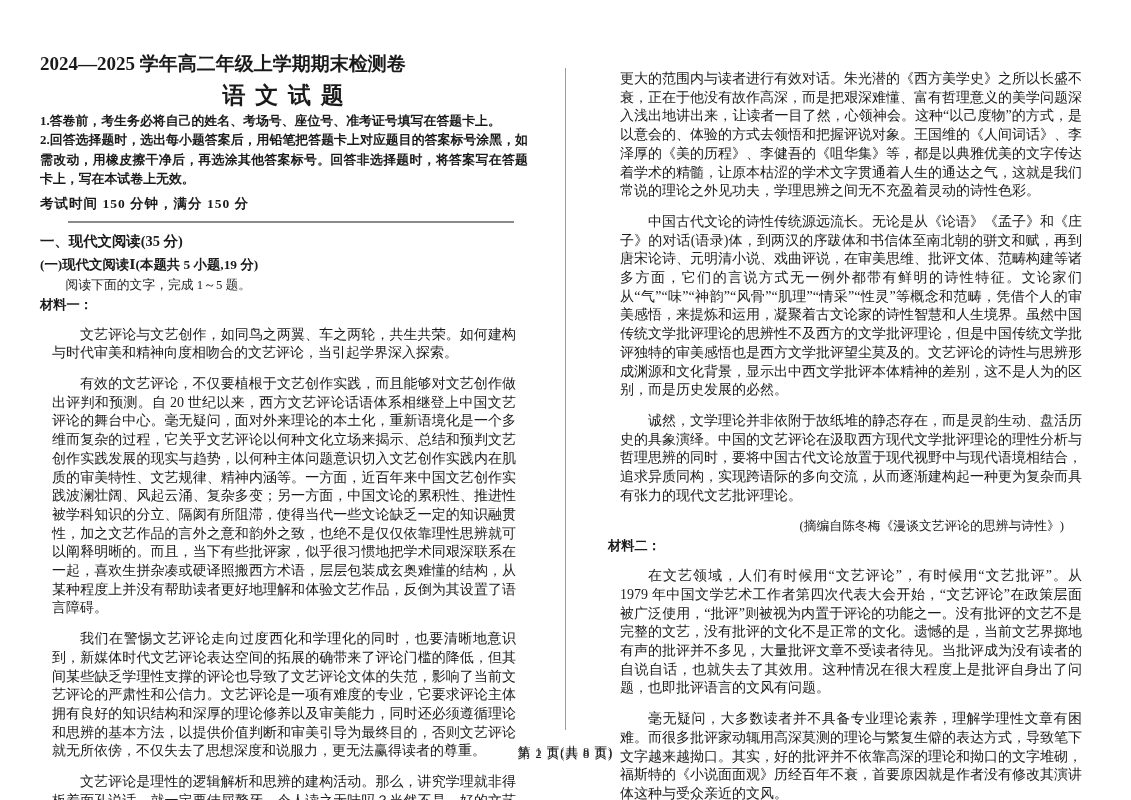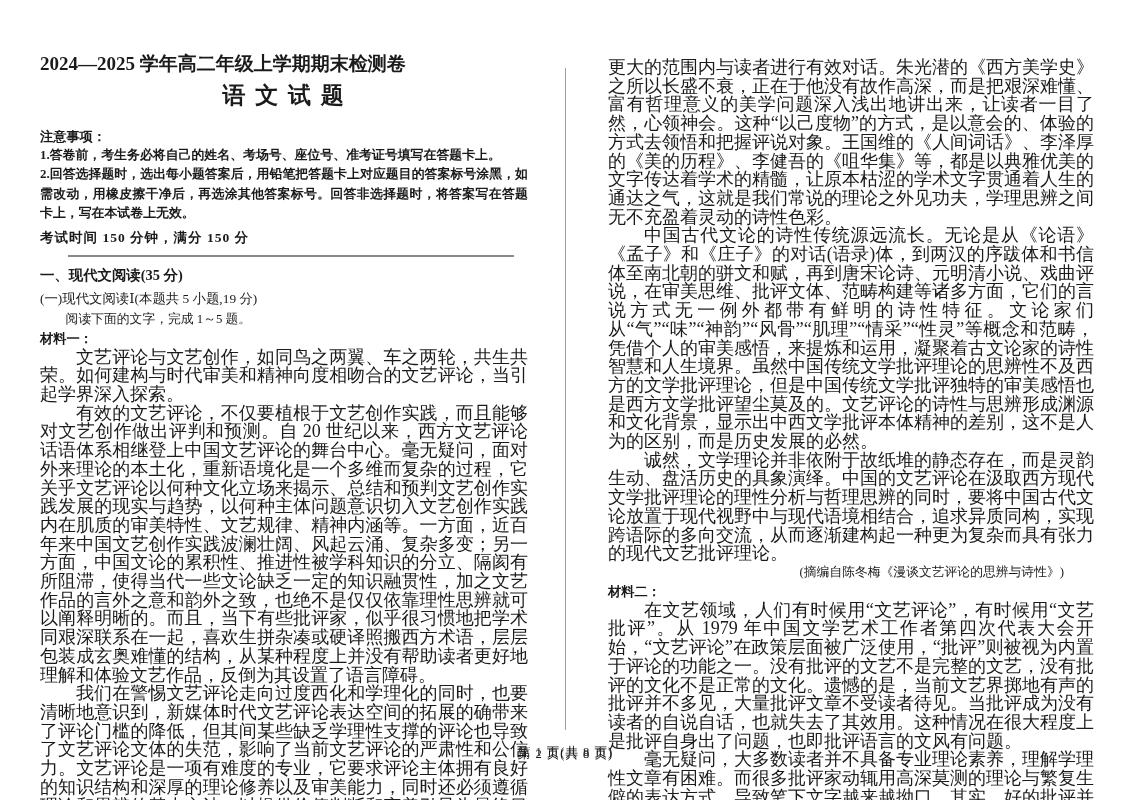--- a/index.html
+++ b/index.html
@@ -28,30 +28,30 @@
     font-weight:bold;font-size:13.5px;line-height:20px;margin:4px 0 0 0;
     letter-spacing:1px;
   }
   .rule{
     border:none;border-top:2px solid #8a8a8a;margin:7px 14px 0 28px;height:0;
   }
   .section-heading{
     font-weight:bold;font-size:14.4px;line-height:21px;margin:8px 0 0 0;
   }
   .subsection-heading{
-    font-weight:normal;font-size:13.4px;line-height:20px;margin:3px 0 0 0;
+    font-weight:bold;font-size:13.4px;line-height:20px;margin:3px 0 0 0;
   }
   .instruction{
     font-size:12.8px;line-height:19px;margin:1px 0 0 0;text-indent:2em;
   }
   .material-label{
     font-weight:bold;font-size:13.2px;line-height:19px;margin:0;
   }
   .body-text p{
-    font-size:18px;line-height:18.7px;margin:0;text-align:justify;text-indent:2em;
+    font-size:14px;line-height:18.7px;margin:12px;text-align:justify;text-indent:2em;
   }
   .body-text p.noindent{text-indent:0;}
   .attribution{
     font-size:12.8px;line-height:18.7px;margin:0;text-align:right;padding-right:30px;
   }
   .page-footer{
     position:absolute;left:0;right:0;text-align:center;
     font-size:12.5px;letter-spacing:1px;color:#1a1a1a;
   }
   #footer1{top:744px;}
@@ -60,21 +60,20 @@
     position:absolute;left:565px;top:68px;height:662px;width:1px;background:#9c9c9c;
   }
 </style>
 </head>
 <body>
 
 <div class="page" id="page1">
   <h1 class="doc-title">2024—2025 学年高二年级上学期期末检测卷</h1>
   <h2 class="doc-subtitle">语 文 试 题</h2>
 
-  <p class="notice-heading">注意事项：</p>
   <div class="notices">
       <p class="notice-item">1.答卷前，考生务必将自己的姓名、考场号、座位号、准考证号填写在答题卡上。</p>
       <p class="notice-item">2.回答选择题时，选出每小题答案后，用铅笔把答题卡上对应题目的答案标号涂黑，如需改动，用橡皮擦干净后，再选涂其他答案标号。回答非选择题时，将答案写在答题卡上，写在本试卷上无效。</p>
     </div>
 
   <p class="exam-time">考试时间 150 分钟，满分 150 分</p>
 
   <hr class="rule">
 
   <p class="section-heading">一、现代文阅读(35 分)</p>

